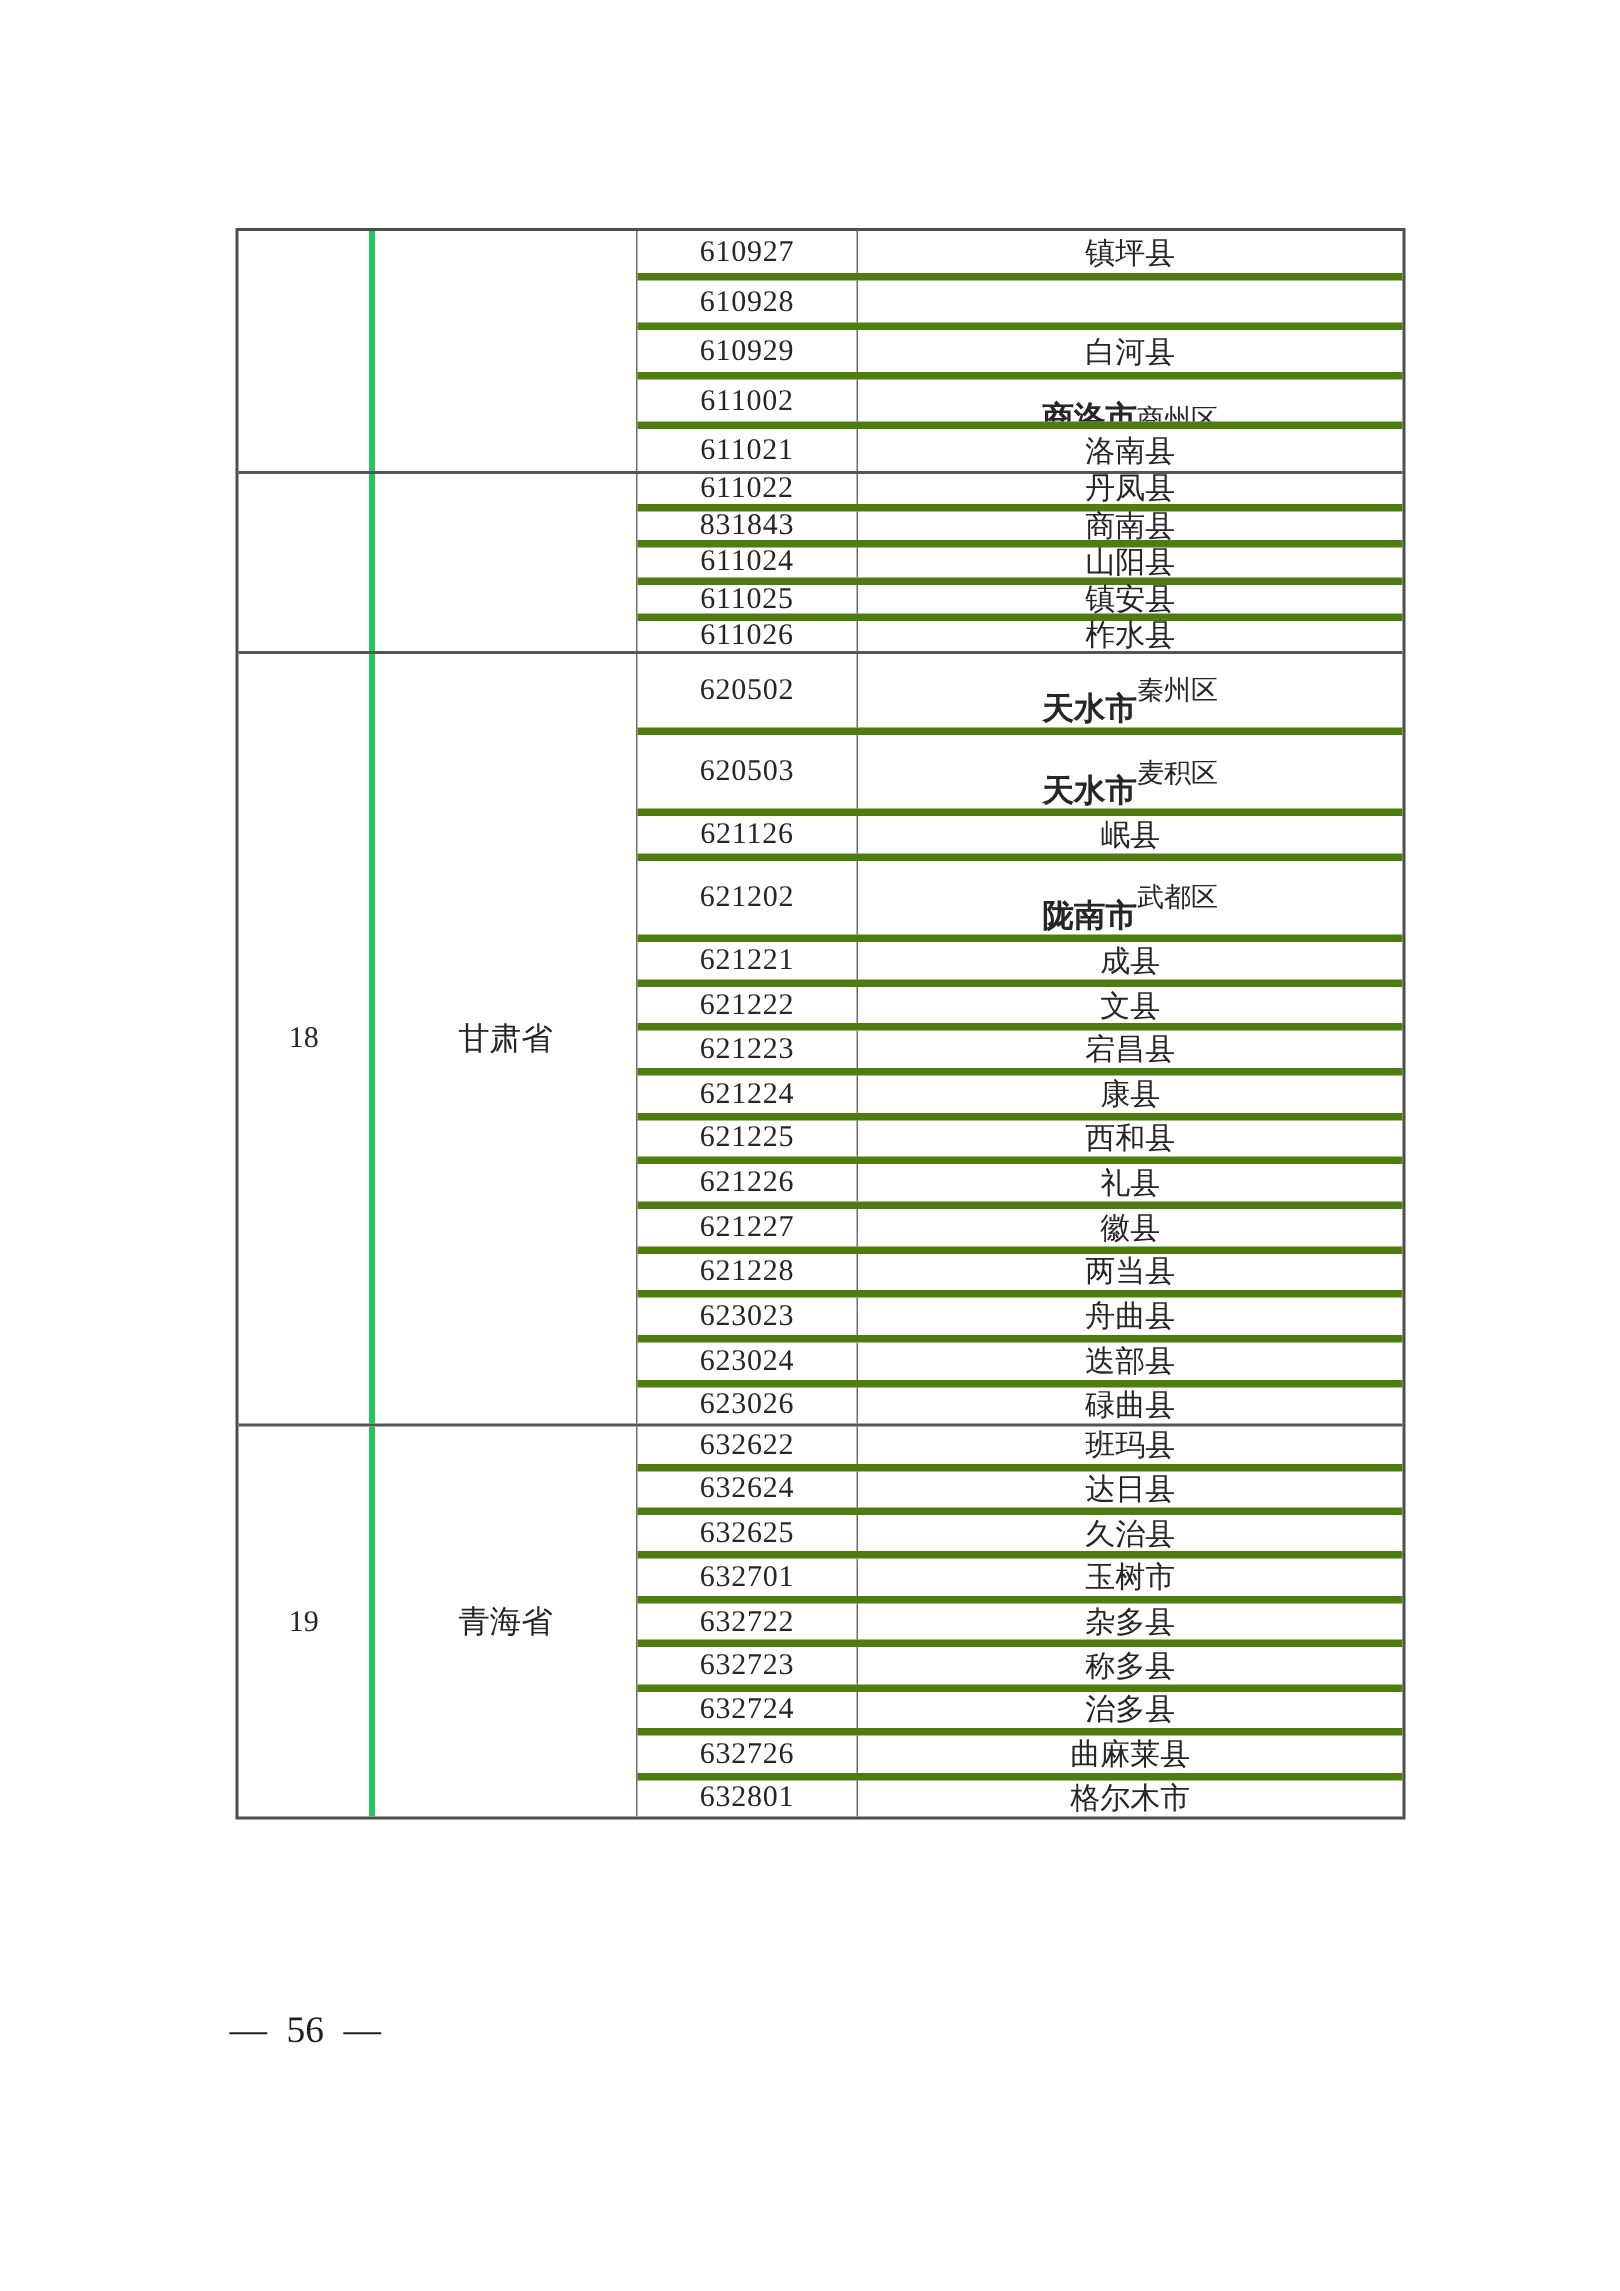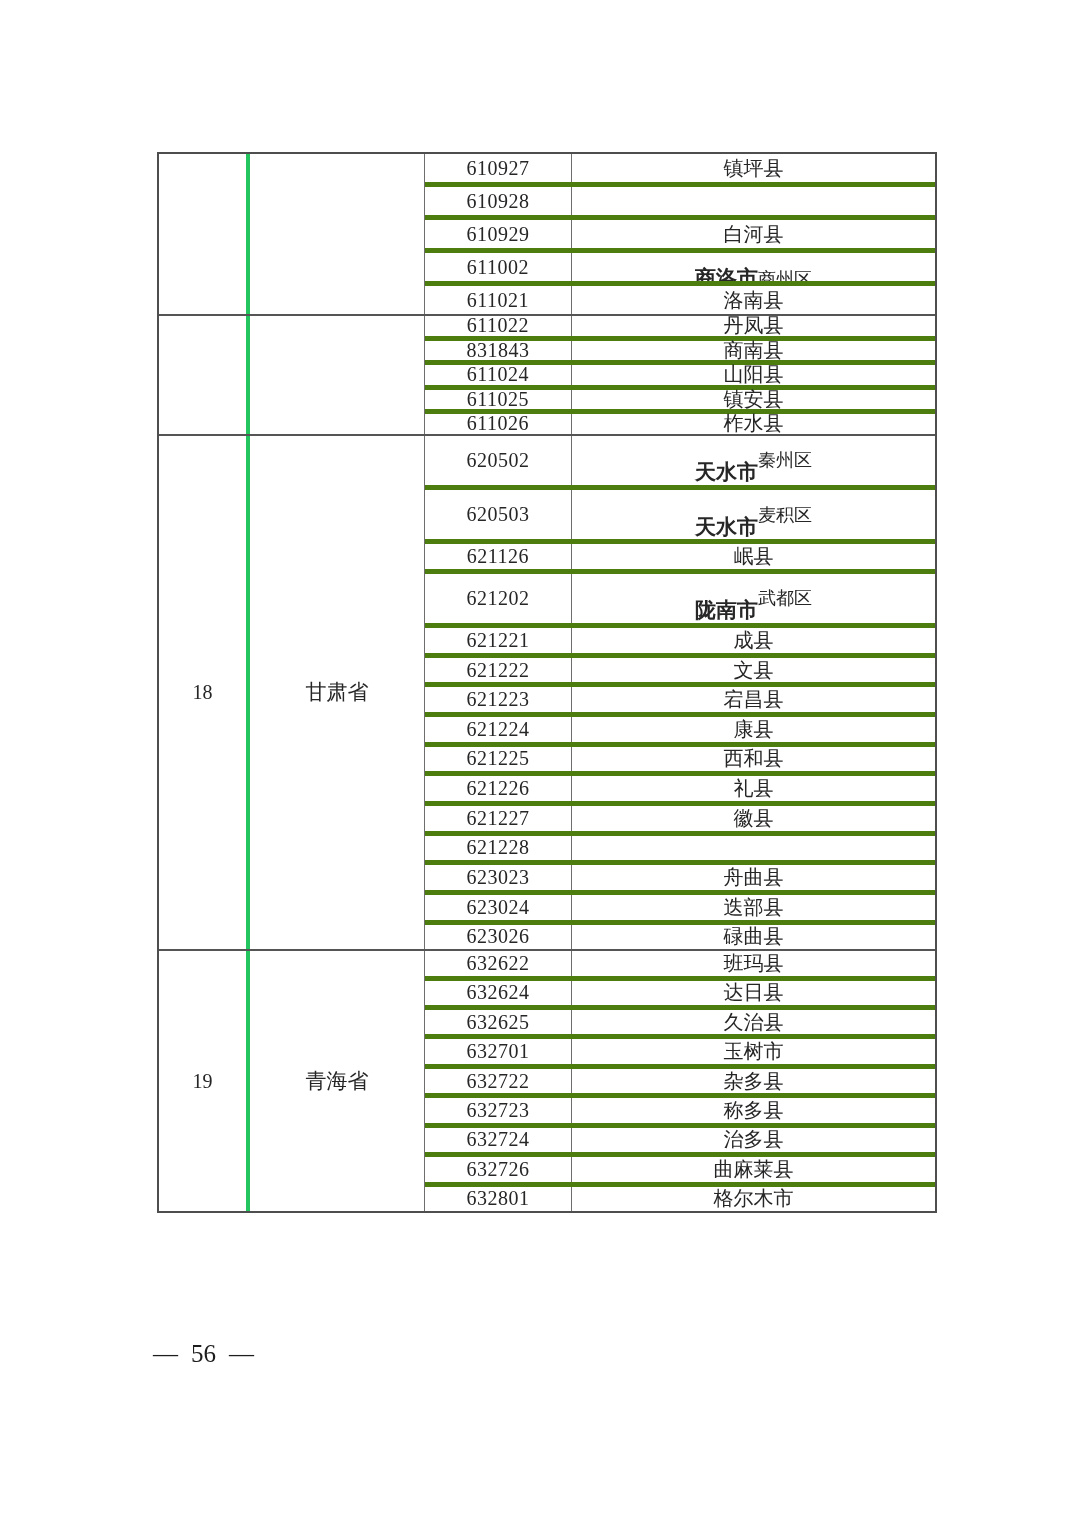--- a/index.html
+++ b/index.html
@@ -239,20 +239,23 @@
             </div>
           </div>
           <div class="row rborder">
             <div class="cell-code">621227</div>
             <div class="cell-name">
               <span>徽县</span>
             </div>
           </div>
           <div class="row rborder">
             <div class="cell-code">621228</div>
+            <div class="cell-name">
+              <span>两当县</span>
+            </div>
           </div>
           <div class="row rborder">
             <div class="cell-code">623023</div>
             <div class="cell-name">
               <span>舟曲县</span>
             </div>
           </div>
           <div class="row rborder">
             <div class="cell-code">623024</div>
             <div class="cell-name">

